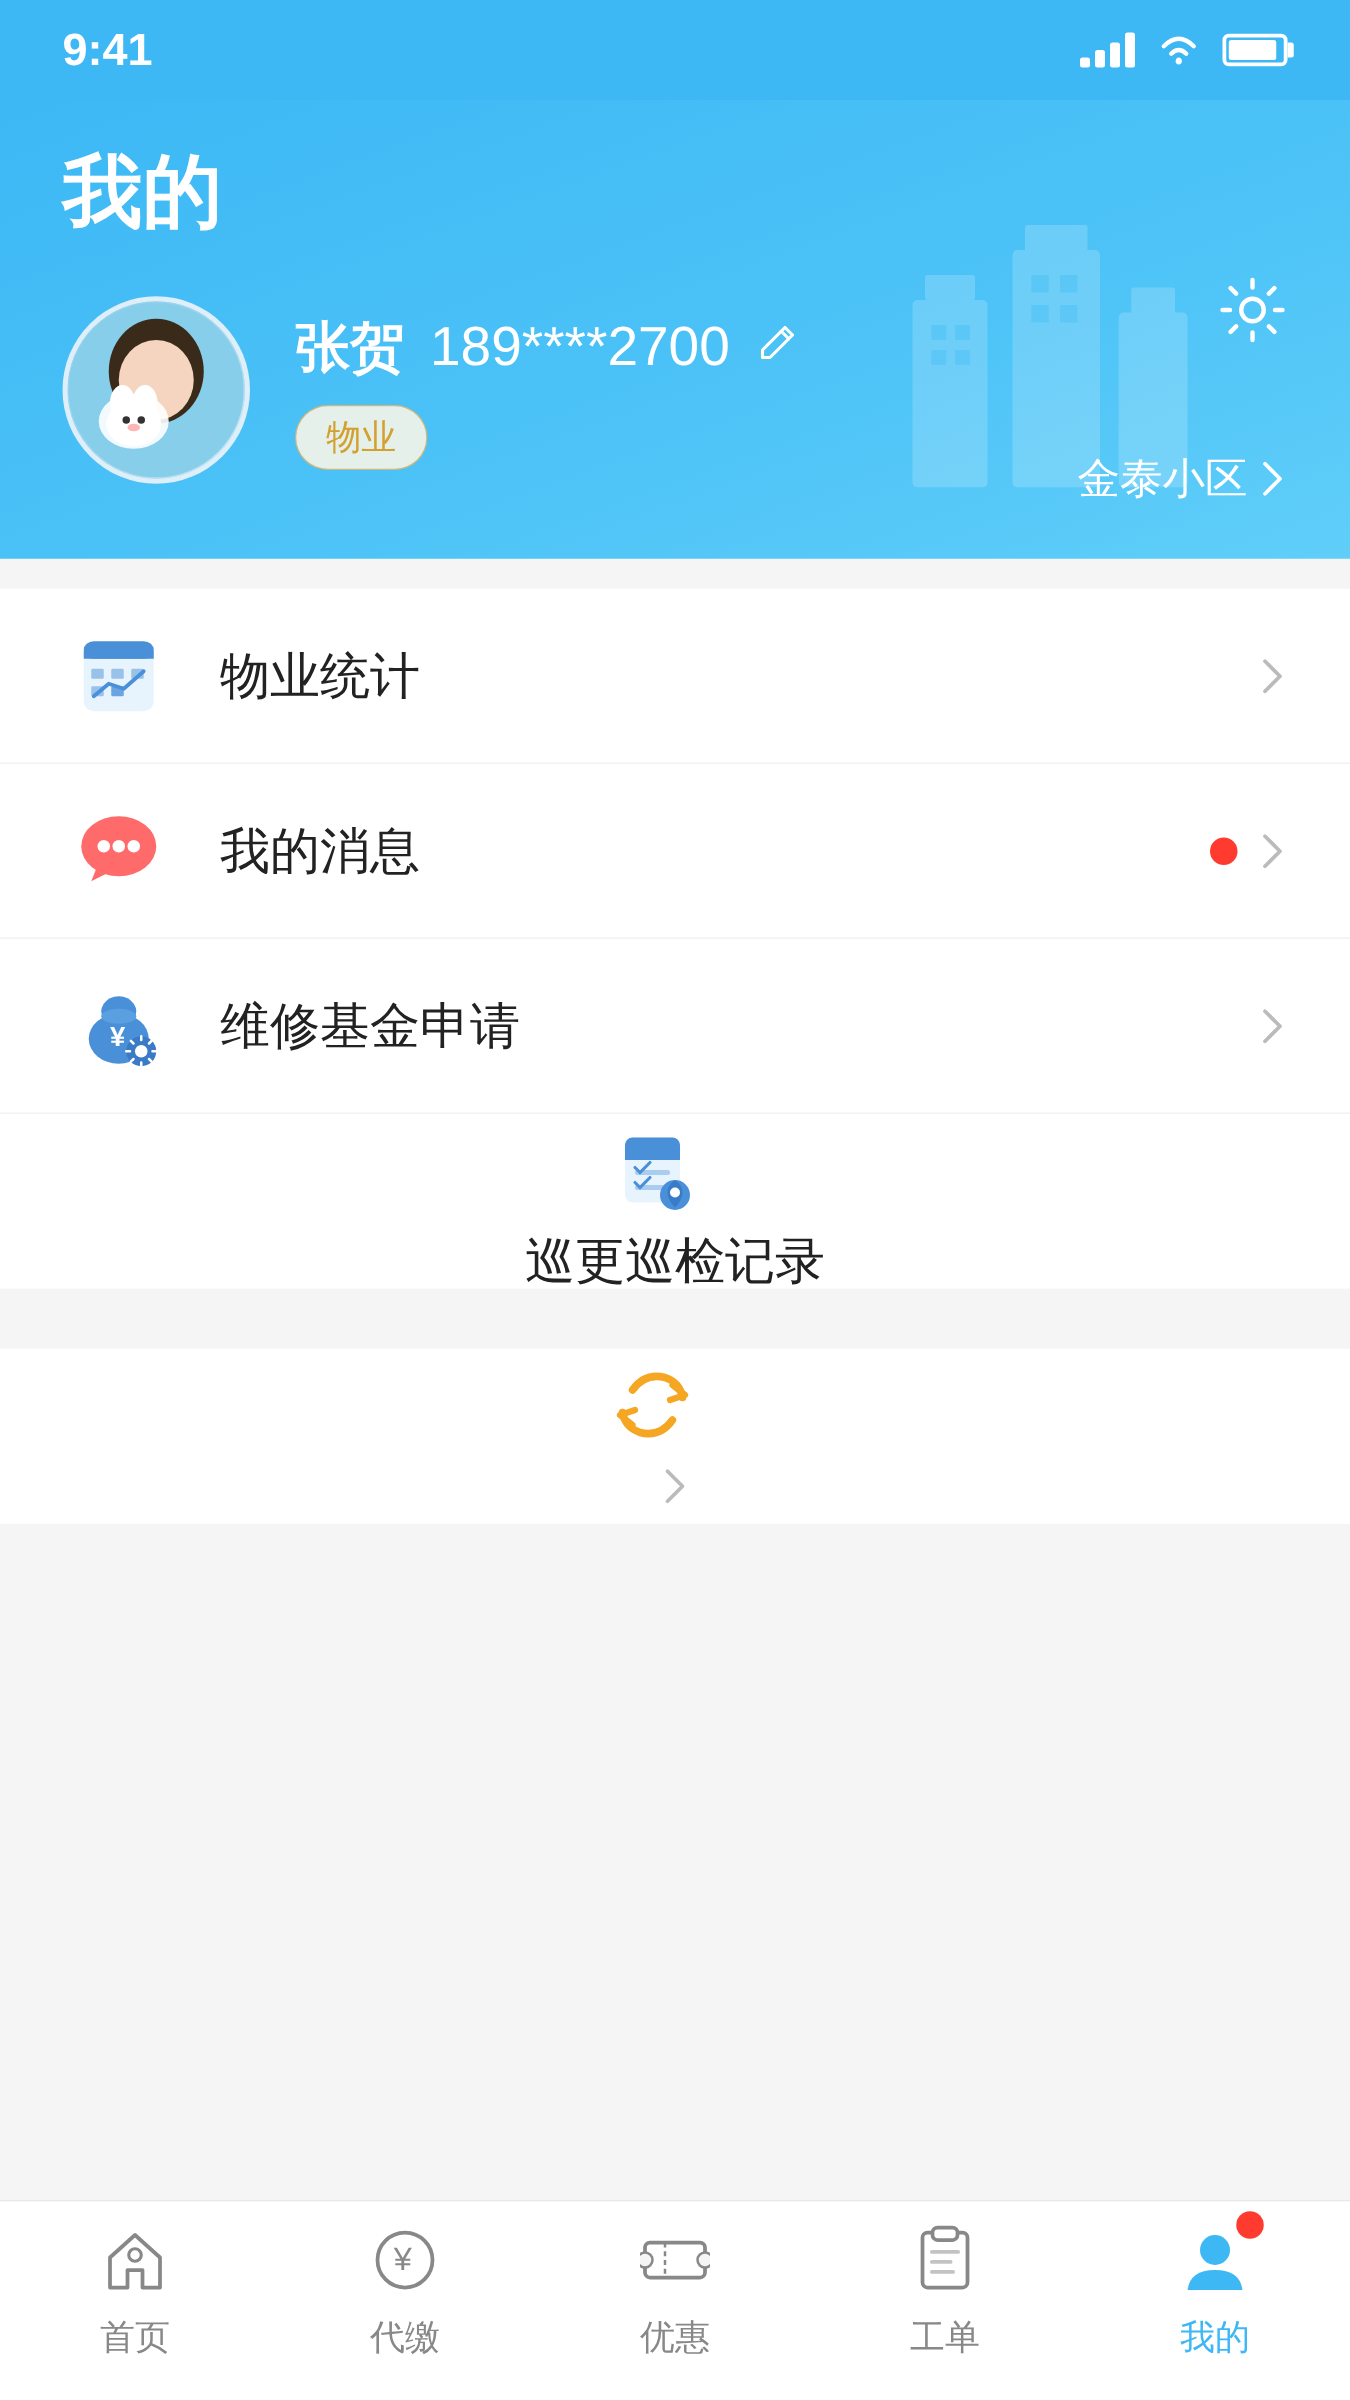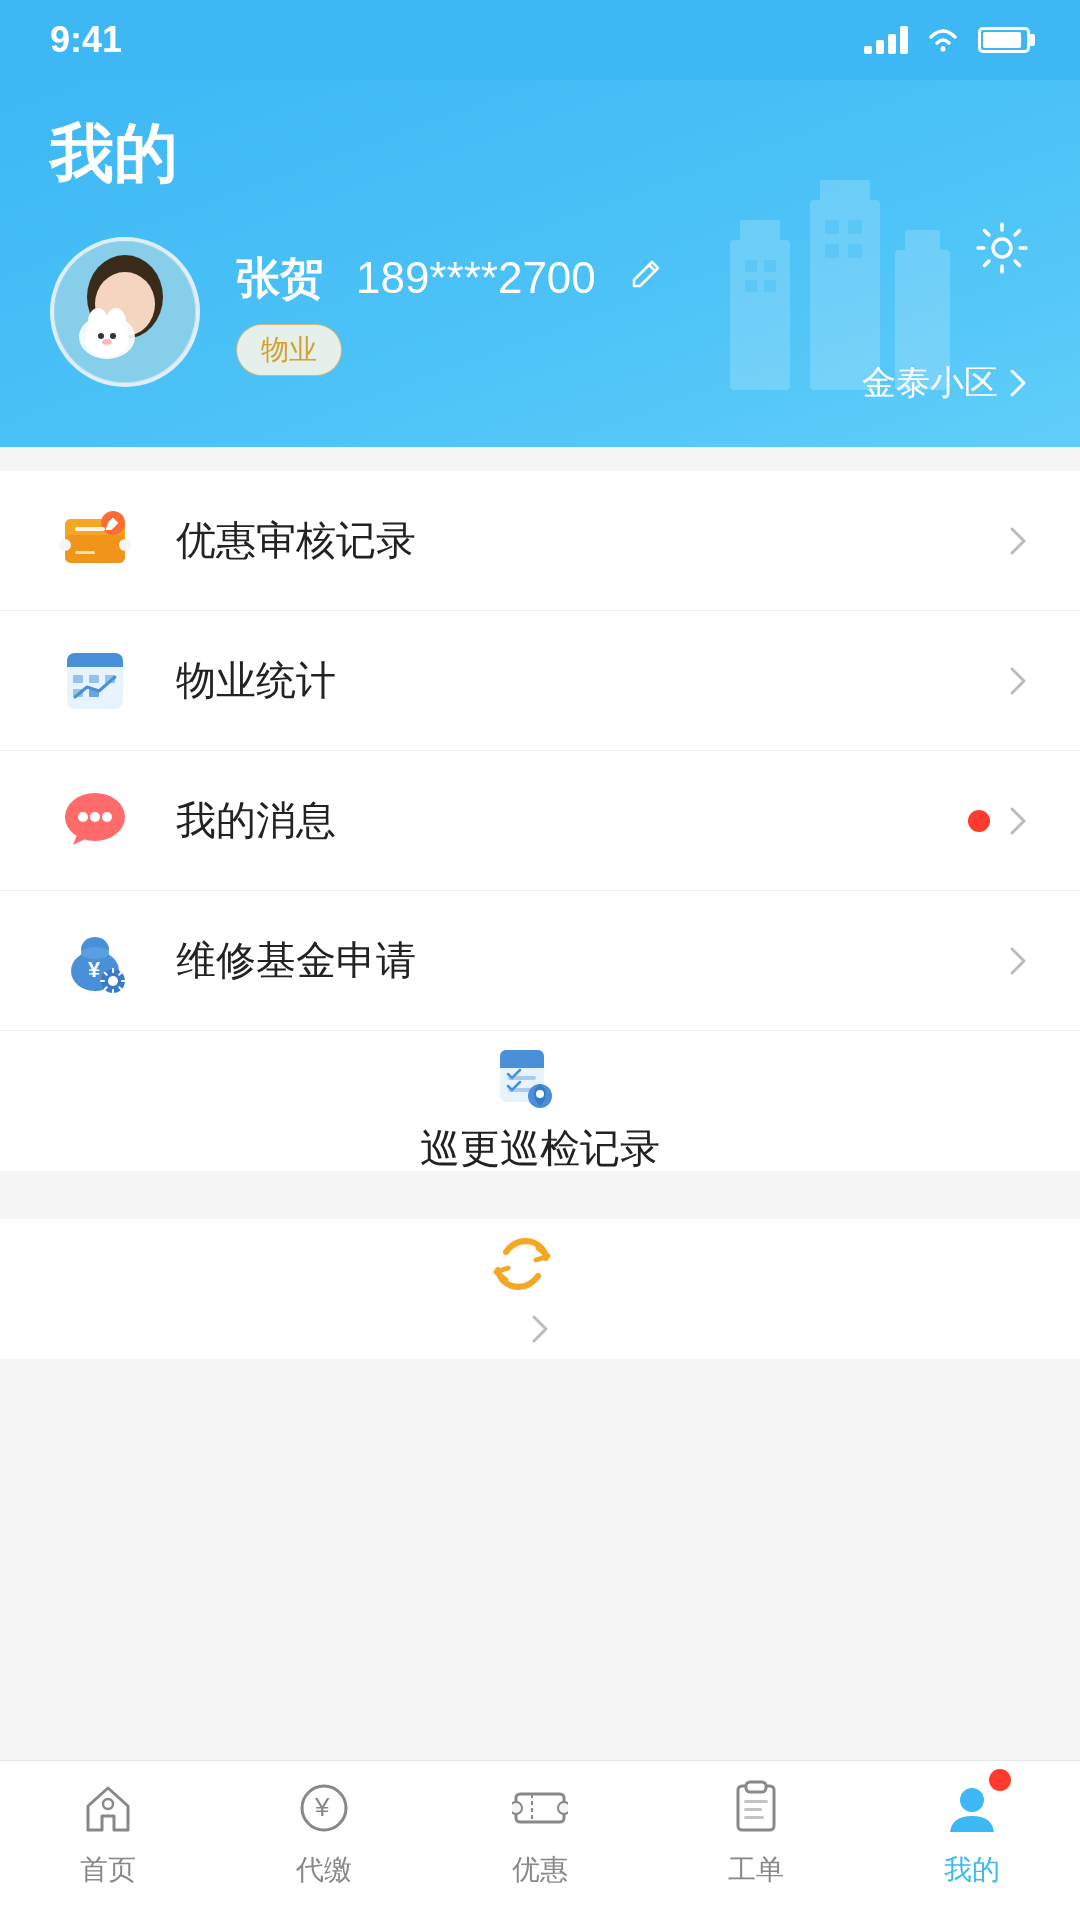--- a/index.html
+++ b/index.html
@@ -116,21 +116,21 @@
       font-size: 60px;
     }
     .profile-info {
       display: flex;
       flex-direction: column;
       gap: 16px;
     }
     .profile-name-row {
       display: flex;
       align-items: center;
-      gap: 32px;
+      gap: 20px;
     }
     .profile-name {
       color: white;
       font-size: 44px;
       font-weight: 600;
     }
     .profile-phone {
       color: white;
       font-size: 44px;
       font-weight: 400;
@@ -375,42 +375,20 @@
     <span>金泰小区</span>
     <svg width="24" height="36" viewBox="0 0 24 36" fill="none">
       <path d="M6 6 L18 18 L6 30" stroke="white" stroke-width="3" stroke-linecap="round" stroke-linejoin="round"></path>
     </svg>
   </div>
 </div>
 
 <div class="menu-section">
 
 
-  <div class="menu-item">
-    <div class="menu-icon-wrap">
-      <svg width="72" height="72" viewBox="0 0 72 72" fill="none">
-        <rect x="6" y="14" width="60" height="44" rx="6" fill="#f5a623"></rect>
-        <rect x="6" y="14" width="60" height="26" rx="6" fill="#f5a623"></rect>
-        <rect x="6" y="30" width="60" height="28" rx="6" fill="#f0951a"></rect>
-
-        <circle cx="6" cy="40" r="6" fill="#f5f5f5"></circle>
-        <circle cx="66" cy="40" r="6" fill="#f5f5f5"></circle>
-
-        <rect x="42" y="6" width="24" height="24" rx="12" fill="#ff6b35"></rect>
-        <path d="M50 18 L54 14 L58 18 L52 24 L48 24 Z" stroke="white" stroke-width="2" fill="white"></path>
-
-        <rect x="16" y="22" width="30" height="4" rx="2" fill="white" opacity="0.9"></rect>
-        <rect x="16" y="46" width="20" height="3" rx="1.5" fill="white" opacity="0.7"></rect>
-      </svg>
-    </div>
-    <span class="menu-label">优惠审核记录</span>
-    <svg class="menu-arrow" width="24" height="40" viewBox="0 0 24 40">
-      <path d="M6 8 L18 20 L6 32" stroke="#bbb" stroke-width="3" stroke-linecap="round" stroke-linejoin="round" fill="none"></path>
-    </svg>
-  </div>
 
   <div class="menu-item">
     <div class="menu-icon-wrap">
       <svg width="72" height="72" viewBox="0 0 72 72" fill="none">
         <rect x="8" y="8" width="56" height="56" rx="8" fill="#e8f4fd"></rect>
         <rect x="8" y="8" width="56" height="14" rx="8" fill="#4a90d9"></rect>
         <rect x="8" y="16" width="56" height="6" fill="#4a90d9"></rect>
 
         <rect x="14" y="30" width="10" height="8" rx="1" fill="#4a90d9" opacity="0.5"></rect>
         <rect x="30" y="30" width="10" height="8" rx="1" fill="#4a90d9" opacity="0.5"></rect>

